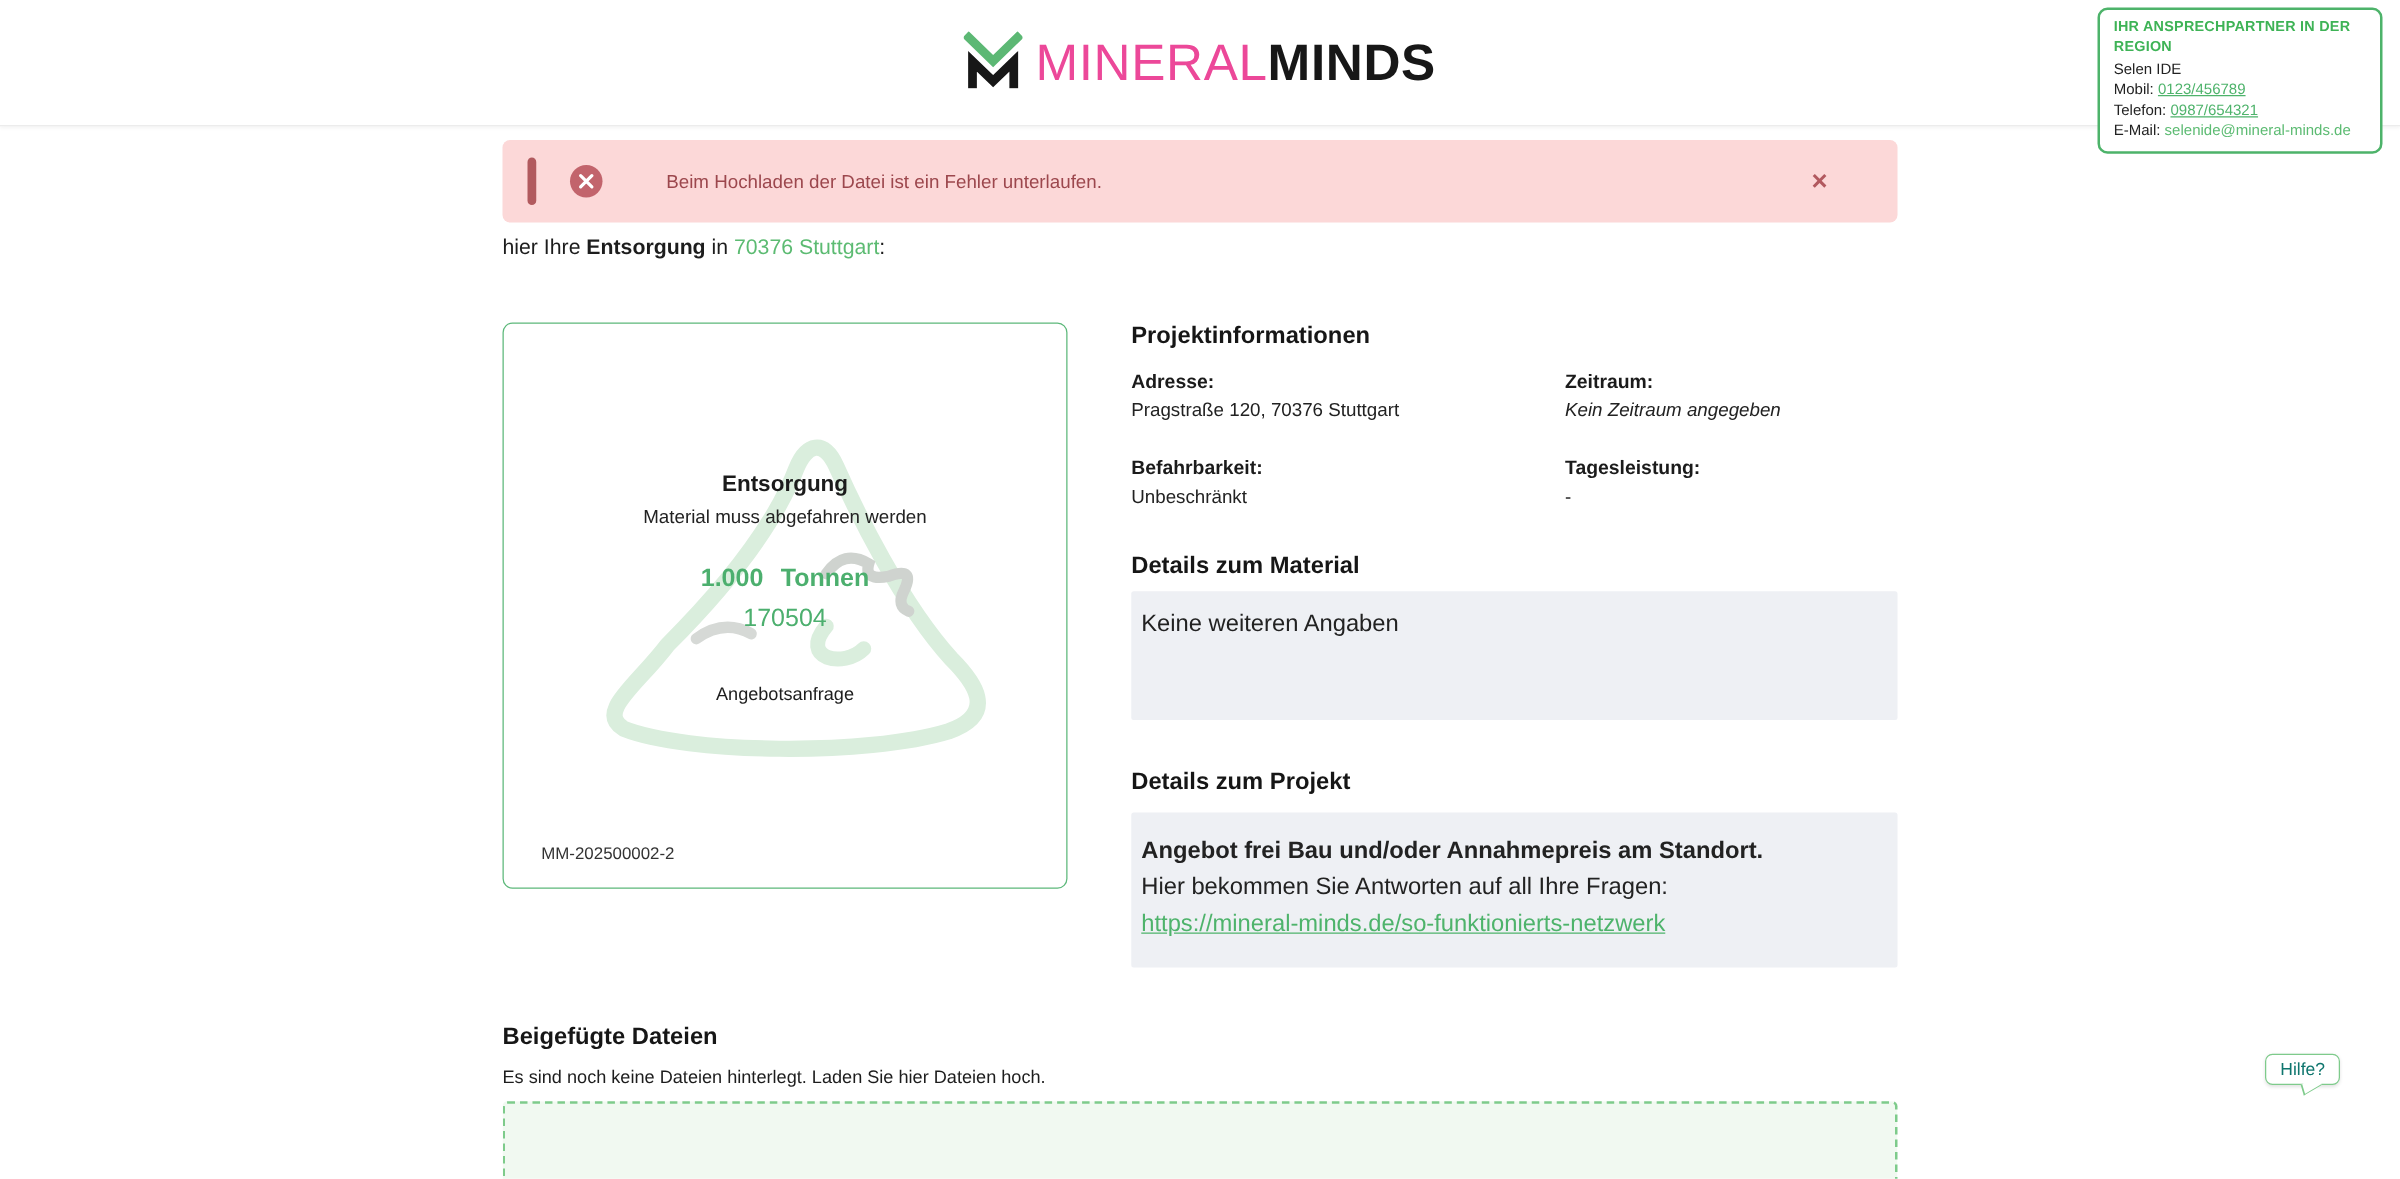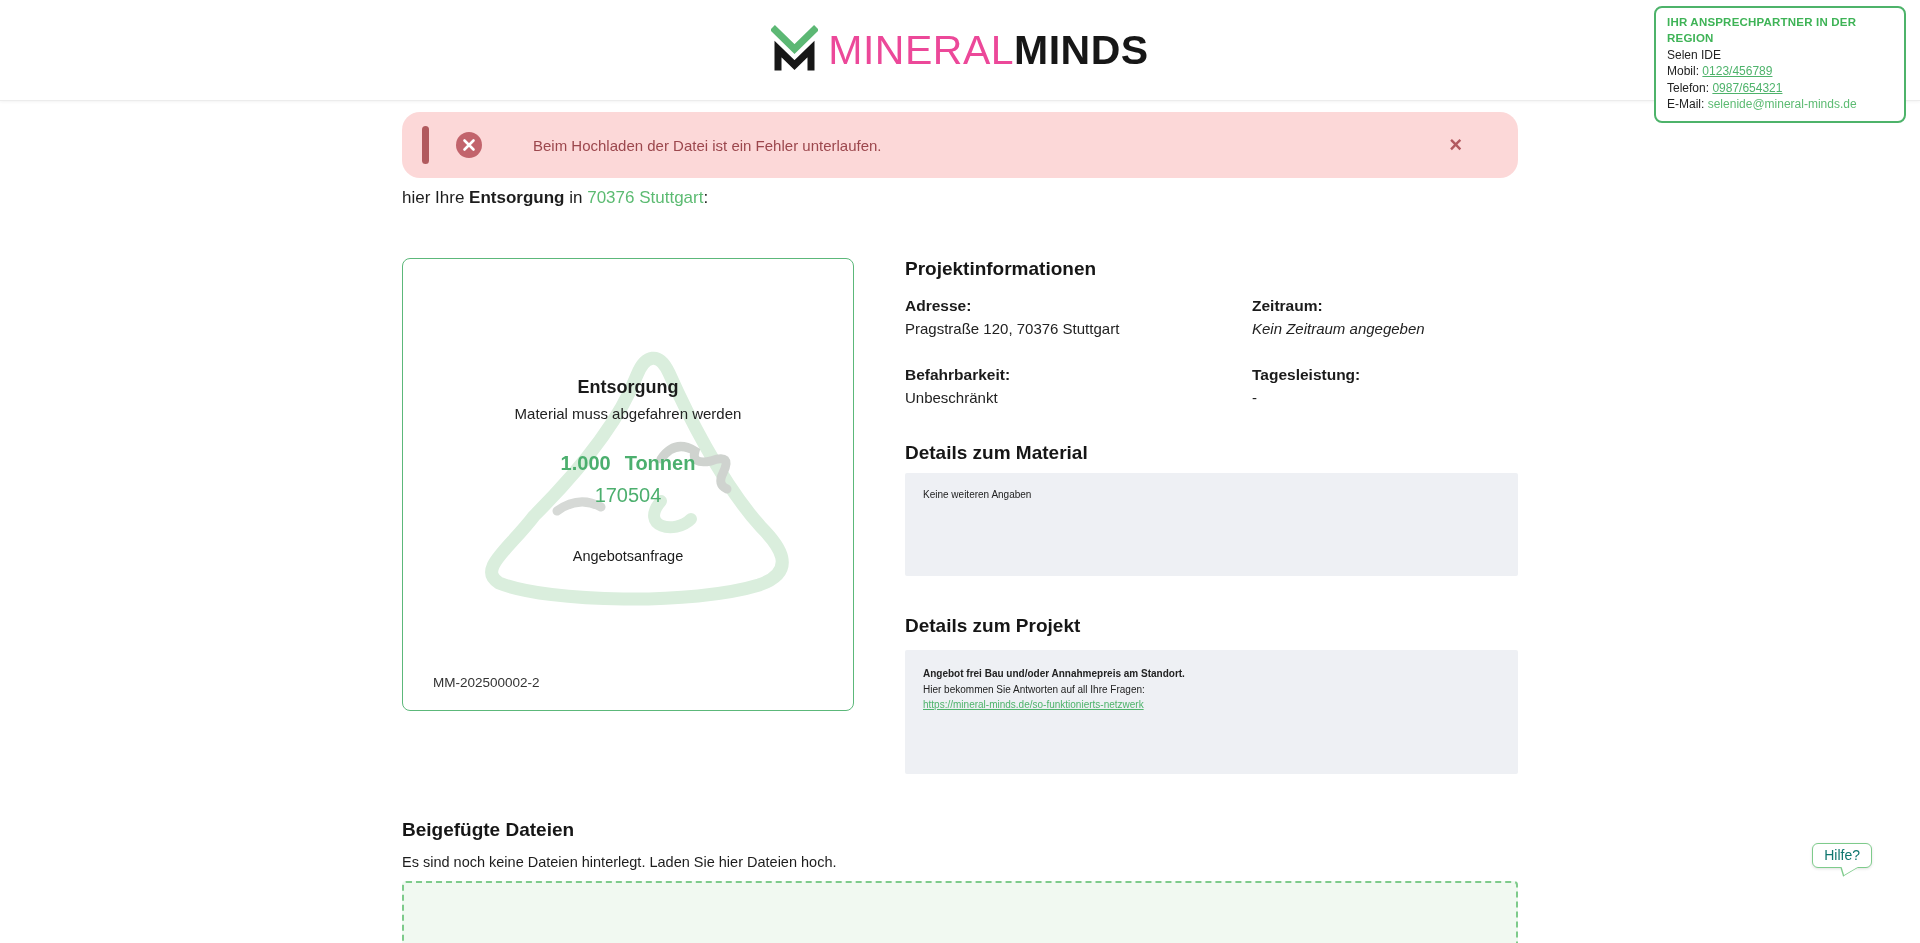--- a/index.html
+++ b/index.html
@@ -8,34 +8,34 @@
 
   
   .header { position:relative; height:101px; background:#fff;
     border-bottom:1px solid #ececec; box-shadow:0 1px 3px rgba(0,0,0,.05);
     display:flex; align-items:center; justify-content:center; }
   .logo { display:flex; align-items:center; gap:10px; }
   .logo-text { font-size:41px; letter-spacing:.5px; }
   .logo-text .lt-primary { color:#ec4899; font-weight:400; }
   .logo-text .lt-secondary { color:#171717; font-weight:700; }
 
-  .contact-card { position:absolute; top:6px; right:14px; width:252px;
+  .contact-card { position:absolute; top:6px; right:14px; width:228px;
     border:2px solid #4db36a; border-radius:8px; background:#fff;
     padding:7px 11px 8px; font-size:12px; line-height:1.38; }
   .contact-title { color:#3eb356; font-weight:700; font-size:11.5px; letter-spacing:.2px; }
   .contact-line { color:#222; }
   .contact-line a, .green-link { color:#4eb36b; text-decoration:underline; cursor:pointer; }
   .contact-line .email-val { color:#5cbb72; text-decoration:none; }
 
   
   .content { width:1116px; margin:0 auto; }
 
   
   .alert { position:relative; margin-top:11px; height:66px; background:#fcd8d8;
-    border-radius:18px; display:flex; align-items:center; }
+    border-radius:6px; display:flex; align-items:center; }
   .alert-bar { width:7px; height:38px; background:#b15a5e; border-radius:4px; margin-left:20px; }
   .alert-icon { margin-left:26px; flex:0 0 auto; display:block; }
   .alert-msg { margin-left:50px; color:#9c474d; font-size:15px; }
   .alert-close { position:absolute; right:48px; top:50%; transform:translateY(-50%);
     background:none; border:none; color:#b2595f; font-size:22px; font-weight:700;
     cursor:pointer; line-height:1; padding:4px 8px; }
 
   
   .intro { margin-top:10px; font-size:17px; color:#1d1d1d; }
   .intro .bold { font-weight:700; }
@@ -59,22 +59,22 @@
 
   
   .right-col { flex:1; }
   h2.section { font-size:19px; font-weight:700; color:#161616; }
   .info-grid { margin-top:17px; display:grid; grid-template-columns:347px 1fr;
     row-gap:29px; }
   .field-label { font-size:15.5px; font-weight:700; color:#1b1b1b; }
   .field-value { margin-top:5px; font-size:15px; color:#222; }
   .field-value.italic { font-style:italic; }
 
-  .gray-box { background:#eef0f4; border-radius:2px; padding:16px 18px;
-    font-size:10px; color:#222; }
+  .gray-box { background:#eef0f4; border-radius:2px; padding:16px 8px;
+    font-size:19px; color:#222; }
   .material-box { margin-top:9px; height:103px; }
   .material-head { margin-top:36px; }
   .project-head { margin-top:39px; }
   .project-box { margin-top:13px; height:124px; line-height:1.55; }
   .project-box .bold { font-weight:700; }
 
   
   .attachments { margin-top:45px; }
   .attach-empty { margin-top:13px; font-size:14.5px; color:#1d1d1d; }
   .dropzone { margin-top:11px; height:260px; background:#f1f9f1;

